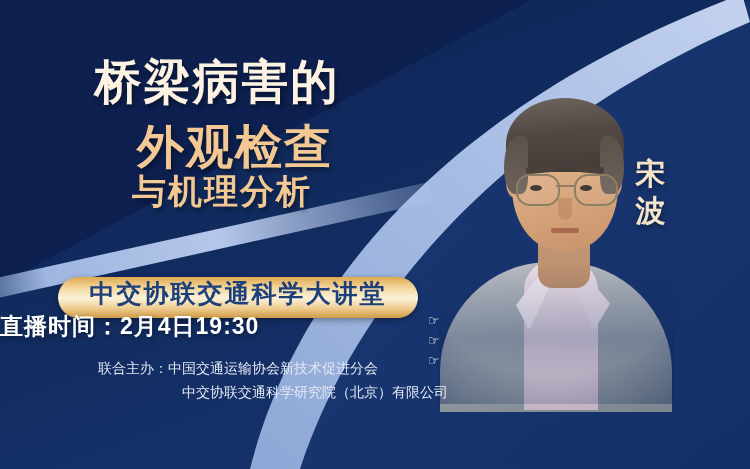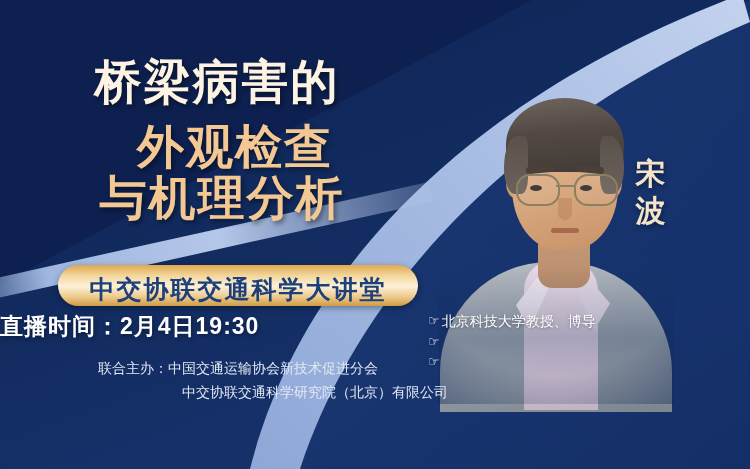--- a/index.html
+++ b/index.html
@@ -203,35 +203,35 @@
   }
   .title-line {
     font-weight: bold;
     letter-spacing: 2px;
     line-height: 1.04;
     white-space: nowrap;
     text-shadow: 2px 3px 5px rgba(0,0,0,0.45);
   }
   .t1 { font-size: 47px; color: #fdf3e3; margin-left: -6px; }
   .t2 { font-size: 47px; color: #f4c893; margin-left: 30px; margin-top: 16px; }
-  .t3 { font-size: 47px; color: #f4c893; margin-left: 4px; margin-top: 2px; }
+  .t3 { font-size: 34px; color: #f4c893; margin-left: 4px; margin-top: 2px; }
 
   
   .badge {
     position: absolute;
     left: 58px;
-    top: 265px;
+    top: 277px;
     width: 360px;
     height: 41px;
     border-radius: 21px;
     background: linear-gradient(180deg, #e8bd6e 0%, #f7e3b4 30%, #fbf0d3 52%, #eec987 78%, #d8a css 100%);
     background: linear-gradient(180deg, #dfa94f 0%, #f3d69c 26%, #fbf1d8 52%, #efcd91 76%, #cf9b45 100%);
     box-shadow: 0 2px 6px rgba(0,0,0,0.35);
     display: flex;
-    align-items: flex-end;
+    align-items: flex-start;
     justify-content: center;
   }
   .badge-text {
     font-size: 25px;
     font-weight: bold;
     letter-spacing: 2px;
     color: #1d3f7a;
     white-space: nowrap;
   }
 
@@ -376,21 +376,20 @@
   </div>
 
   <div class="speaker-name">
     <span>宋</span>
     <span>波</span>
   </div>
 
   <div class="credentials">
     <div class="cred-row">
       <span class="cred-bullet">☞</span>
-      <span>北京科技大学教授、博导</span>
     </div>
     <div class="cred-row">
       <span class="cred-bullet">☞</span>
     </div>
     <div class="cred-row">
       <span class="cred-bullet">☞</span>
     </div>
   </div>
 
 </div>

